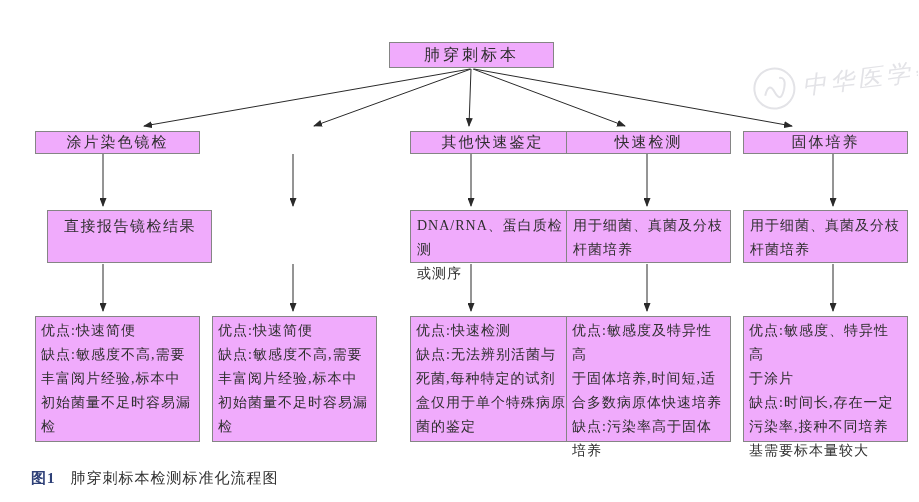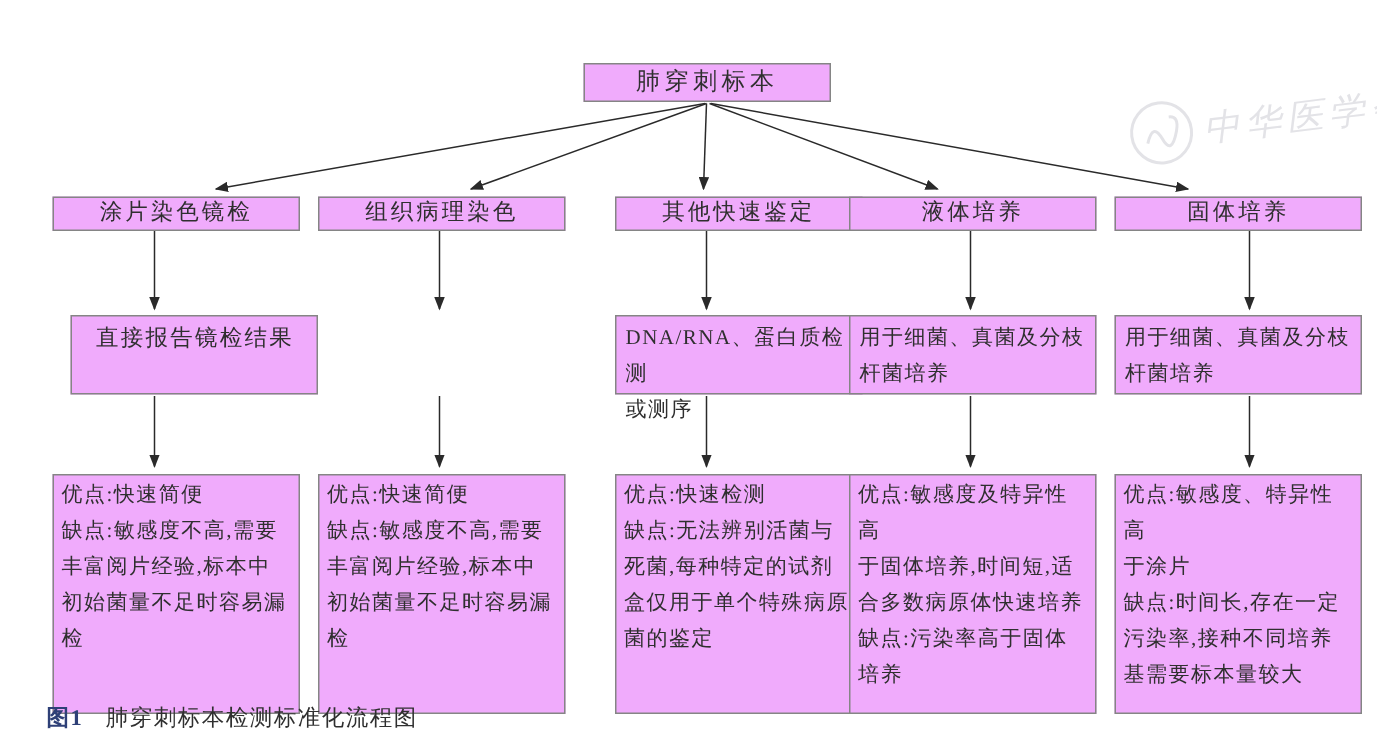--- a/index.html
+++ b/index.html
@@ -19,21 +19,21 @@
     border:1px solid var(--box-border);
     color:var(--text);
   }
   .node-root{
     left:389px;top:42px;width:165px;height:26px;
     font-size:16px;letter-spacing:3px;text-align:center;line-height:24px;
   }
   .row-method{top:131px;height:23px;font-size:15px;letter-spacing:2px;text-align:center;line-height:21px;}
   .row-result{top:210px;height:53px;font-size:14px;letter-spacing:1px;line-height:24px;white-space:pre-line;padding:3px 5px 0 6px;box-sizing:border-box;}
   .row-result.centered{text-align:center;font-size:15px;letter-spacing:1.5px;margin-left:12px;}
-  .row-eval{top:316px;height:160px;font-size:14px;letter-spacing:1px;line-height:24px;white-space:pre-line;padding:2px 4px 0 5px;box-sizing:border-box;text-align:left;}
+  .row-eval{top:316px;height:126px;font-size:14px;letter-spacing:1px;line-height:24px;white-space:pre-line;padding:2px 4px 0 5px;box-sizing:border-box;text-align:left;}
   .col0{left:35px;width:165px;}
   .col1{left:212px;width:165px;}
   .col2{left:371px;width:165px;margin-left:39px;}
   .col3{left:566px;width:165px;}
   .col4{left:743px;width:165px;}
   .arrows{position:absolute;left:0;top:0;width:919px;height:502px;pointer-events:none;}
   .arrows line{stroke:var(--arrow);stroke-width:1;}
   .arrowhead{fill:var(--arrow);}
   .watermark{position:absolute;left:738px;top:44px;width:180px;height:76px;pointer-events:none;}
   .wm-shape{stroke:var(--watermark);fill:none;stroke-width:2;}
@@ -77,23 +77,22 @@
     <g transform="rotate(-7 90 38)">
       <circle class="wm-shape" cx="36" cy="38" r="20"></circle>
       <path class="wm-shape" d="M26,44 q5,-14 10,-2 q5,12 10,-4 q3,-10 -4,-10"></path>
       <text class="wm-text" x="64" y="47">中华医学会</text>
     </g>
   </svg>
 
   <div class="box node-root">肺穿刺标本</div>
 
   <div class="box row-method col0">涂片染色镜检</div>
-  <div class="box row-method col1">组织病理染色</div>
   <div class="box row-method col2">其他快速鉴定</div>
-  <div class="box row-method col3">液体培养</div>
+  <div class="box row-method col3">快速检测</div>
   <div class="box row-method col4">固体培养</div>
 
   <div class="box row-result centered col0">直接报告镜检结果</div>
   <div class="box row-result col2">DNA/RNA、蛋白质检测
 或测序</div>
   <div class="box row-result col3">用于细菌、真菌及分枝
 杆菌培养</div>
   <div class="box row-result col4">用于细菌、真菌及分枝
 杆菌培养</div>
 

